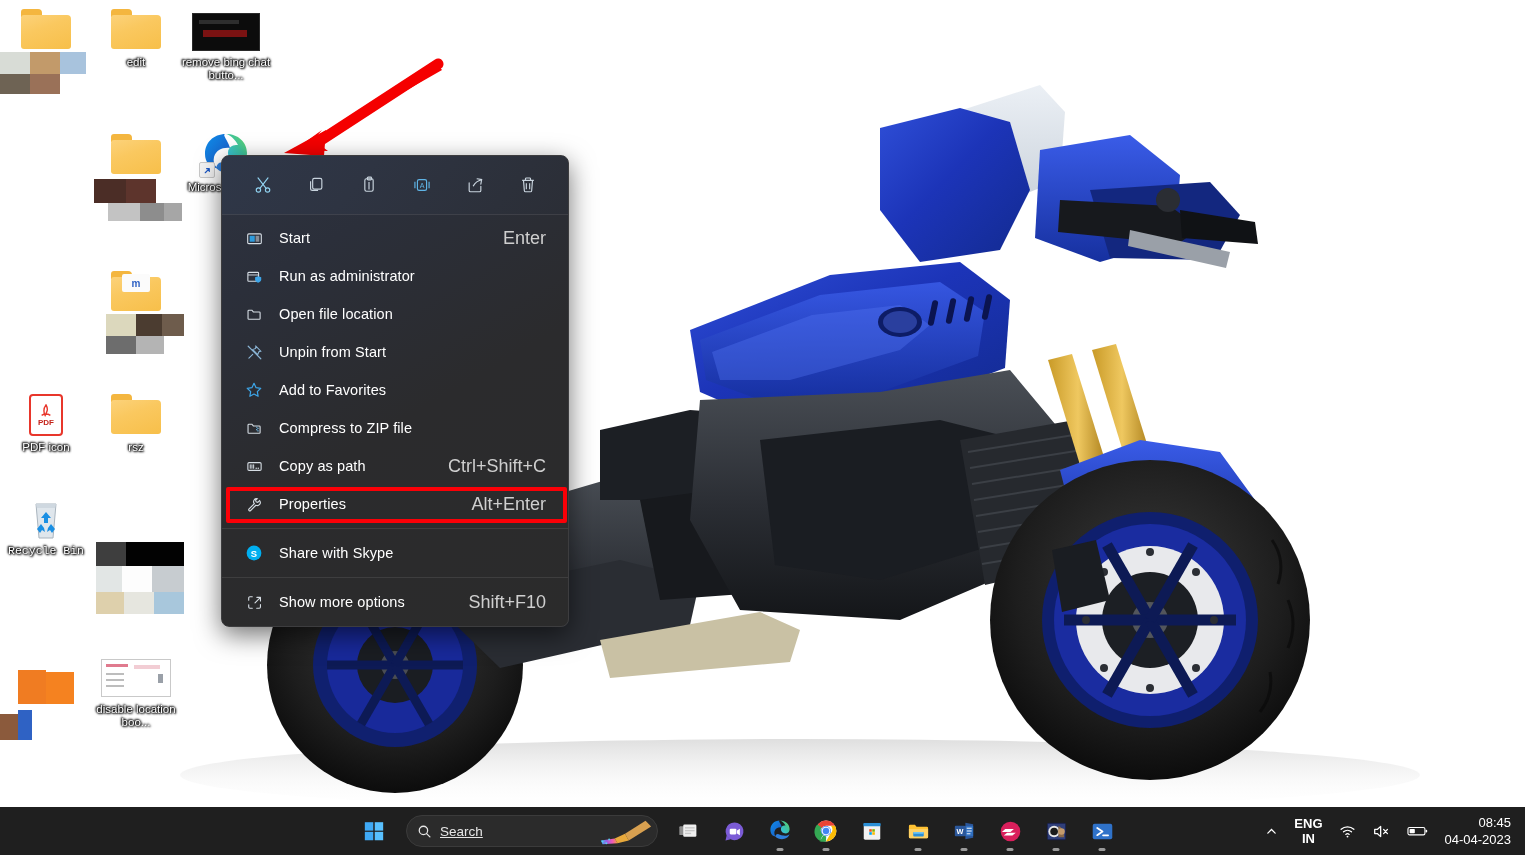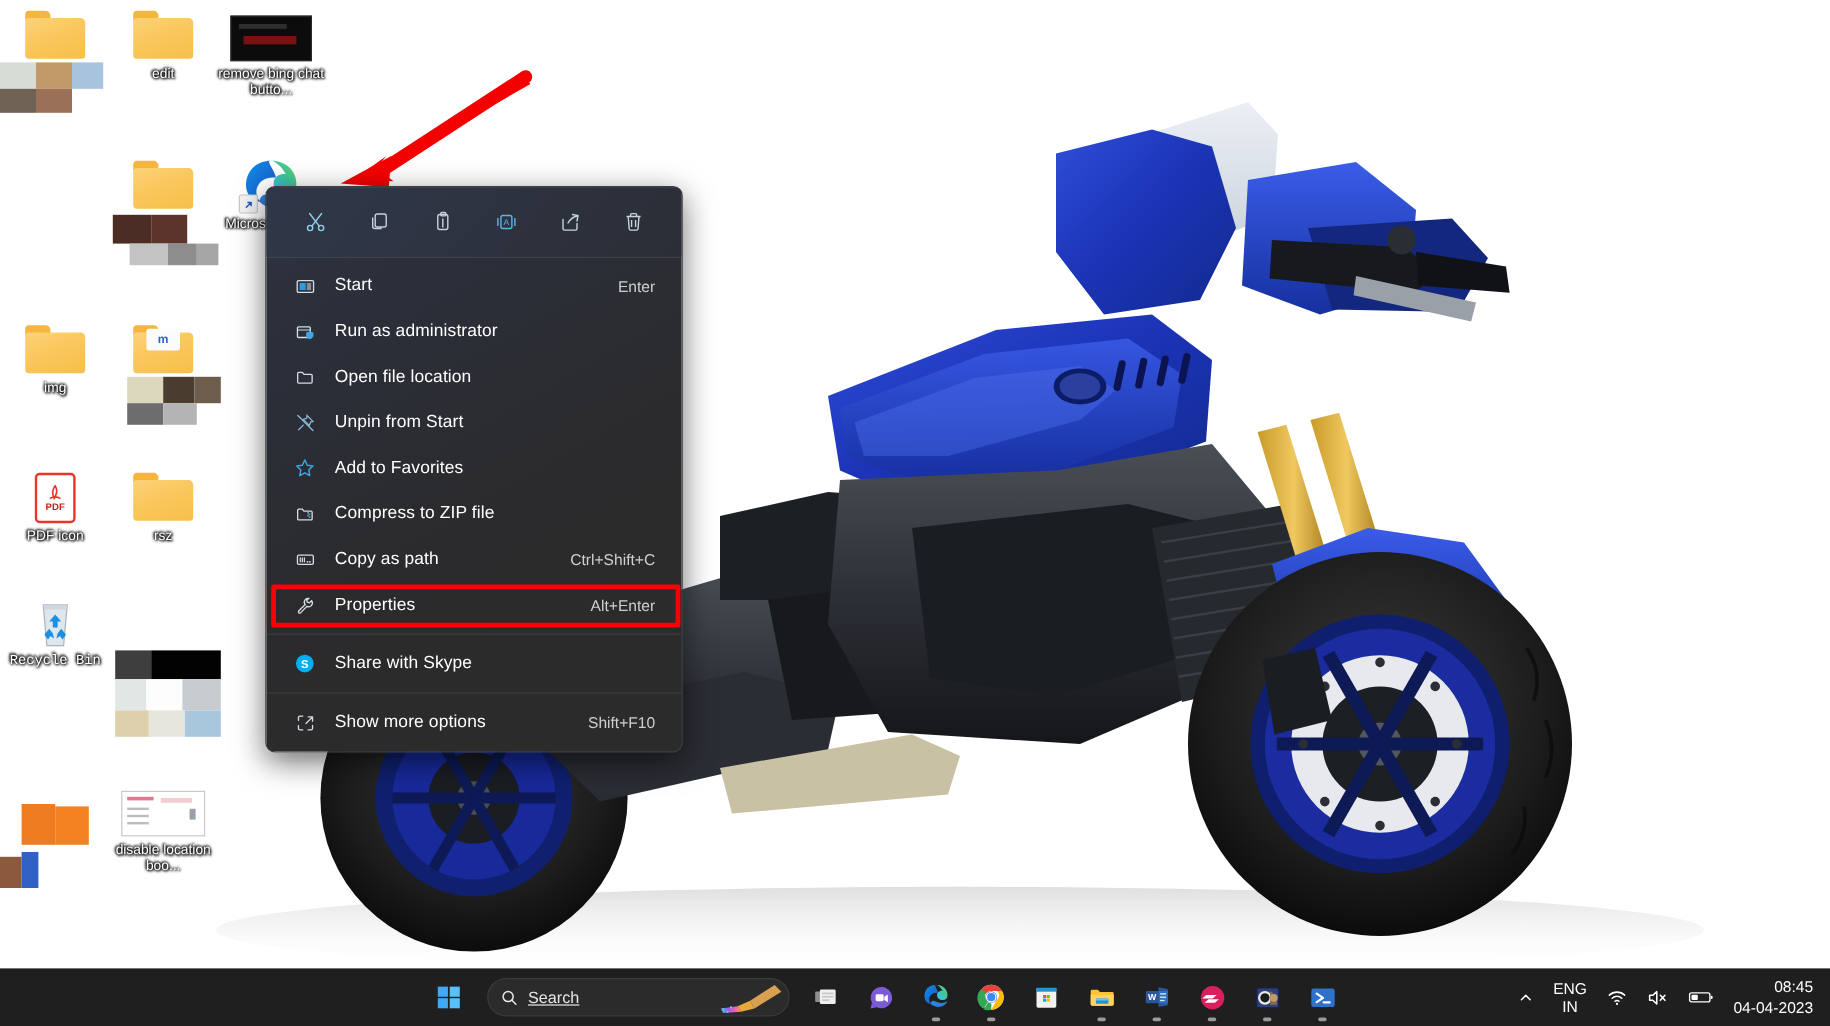--- a/index.html
+++ b/index.html
@@ -121,21 +121,21 @@
     margin-left: 10px;
   }
   .ctx-item .lbl {
     flex: 1;
     font-size: 14.5px;
     color: #ffffff;
     letter-spacing: .1px;
     padding-left: 7px;
   }
   .ctx-item .acc {
-    font-size: 13px;
+    font-size: 18px;
     color: #cfcfcf;
     padding-right: 4px;
     white-space: nowrap;
   }
   .ctx-group-sep {
     height: 1px;
     background: rgba(255,255,255,.09);
     margin: 5px 0;
   }
 
@@ -208,20 +208,21 @@
     align-items: center;
     gap: 2px;
     color: #ffffff;
   }
   .tray-btn {
     height: 38px;
     display: flex; align-items: center; justify-content: center;
     padding: 0 7px;
     border-radius: 4px;
     cursor: default;
+    font-weight: bold;
   }
   .lang {
     display: flex; flex-direction: column;
     align-items: center;
     line-height: 15px;
     font-size: 13px;
   }
   .clock {
     display: flex; flex-direction: column;
     align-items: flex-end;
@@ -457,29 +458,20 @@
         </svg>
         <div style="position:absolute;left:-1px;bottom:-1px;width:16px;height:16px;background:#f3f3f3;border:1px solid #c9c9c9;border-radius:2px;display:flex;align-items:center;justify-content:center;">
           <svg viewBox="0 0 10 10" width="9" height="9">
               <path d="M2.5 7.5 L7 3 M7 3 H4 M7 3 V6" stroke="#1b57c4" stroke-width="1.3" fill="none" stroke-linecap="round"></path>
             </svg>
         </div>
       </div>
       <div class="dlabel" style="width:92px;margin-left:-2px;">Microsoft Edge</div>
     </div>
 
-    <div class="dicon" style="left:2px; top:268px;">
-      <div class="glyph">
-          <div class="folder">
-            <div class="tab"></div>
-            <div class="body"></div>
-          </div>
-        </div>
-      <div class="dlabel">img</div>
-    </div>
 
     <div class="dicon" style="left:92px; top:268px;">
       <div class="glyph">
         <div class="folder">
             <div class="tab"></div>
             <div class="body"></div>
           </div>
         <div style="position:absolute;left:12px;top:6px;width:28px;height:18px;background:#fbfbfb;border-radius:2px;display:flex;align-items:center;justify-content:center;font-size:10px;color:#2f62c4;font-weight:bold;">m</div>
       </div>
       <div class="dlabel"></div>

